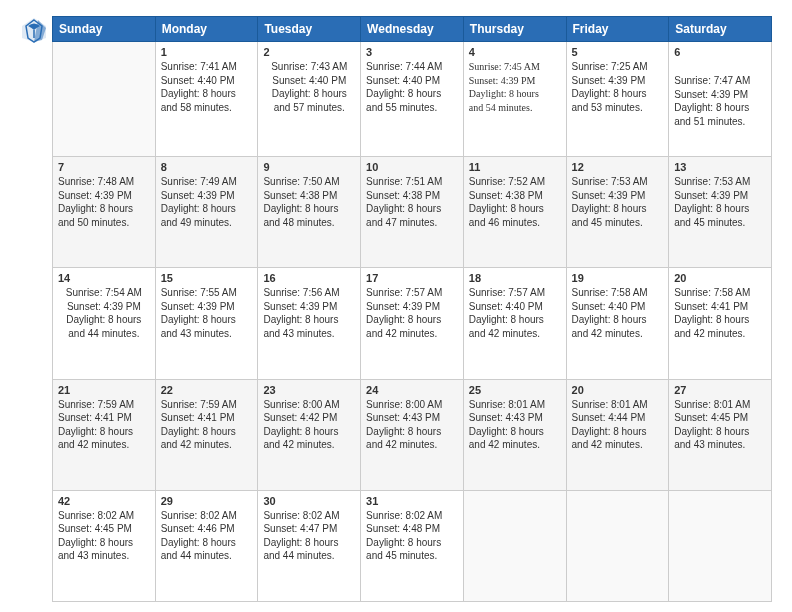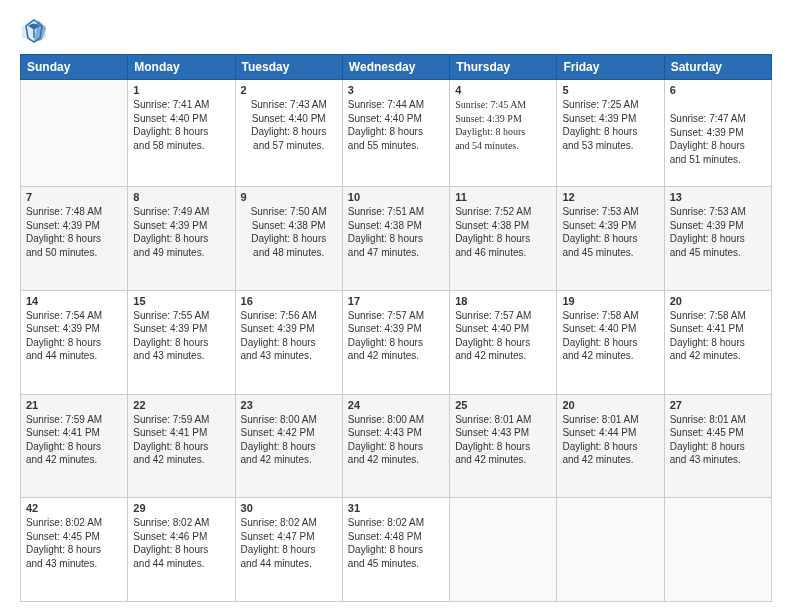--- a/index.html
+++ b/index.html
@@ -8,21 +8,20 @@
       background: #fff;
       width: 792px;
       height: 612px;
       overflow: hidden;
     }
     .page {
       width: 792px;
       height: 612px;
       padding: 16px 20px 10px 20px;
       display: flex;
-      flex-direction: column;
     }
     .header {
       display: flex;
       justify-content: space-between;
       align-items: flex-start;
       margin-bottom: 10px;
     }
     .logo {
       display: flex;
       align-items: center;
@@ -198,21 +197,21 @@
           </td>
           <td>
             <span class="day-number">8</span>
             <div class="day-info" style="white-space: pre-line;">Sunrise: 7:49 AM
 Sunset: 4:39 PM
 Daylight: 8 hours
 and 49 minutes.</div>
           </td>
           <td>
             <span class="day-number">9</span>
-            <div class="day-info" style="white-space: pre-line; text-align: center;">Sunrise: 7:50 AM
+            <div class="day-info" style="white-space: pre-line;">Sunrise: 7:50 AM
 Sunset: 4:38 PM
 Daylight: 8 hours
 and 48 minutes.</div>
           </td>
           <td>
             <span class="day-number">10</span>
             <div class="day-info" style="white-space: pre-line;">Sunrise: 7:51 AM
 Sunset: 4:38 PM
 Daylight: 8 hours
 and 47 minutes.</div>
@@ -235,21 +234,21 @@
             <span class="day-number">13</span>
             <div class="day-info" style="white-space: pre-line;">Sunrise: 7:53 AM
 Sunset: 4:39 PM
 Daylight: 8 hours
 and 45 minutes.</div>
           </td>
         </tr>
         <tr>
           <td>
             <span class="day-number">14</span>
-            <div class="day-info" style="white-space: pre-line;">Sunrise: 7:54 AM
+            <div class="day-info" style="white-space: pre-line; text-align: center;">Sunrise: 7:54 AM
 Sunset: 4:39 PM
 Daylight: 8 hours
 and 44 minutes.</div>
           </td>
           <td>
             <span class="day-number">15</span>
             <div class="day-info" style="white-space: pre-line;">Sunrise: 7:55 AM
 Sunset: 4:39 PM
 Daylight: 8 hours
 and 43 minutes.</div>

